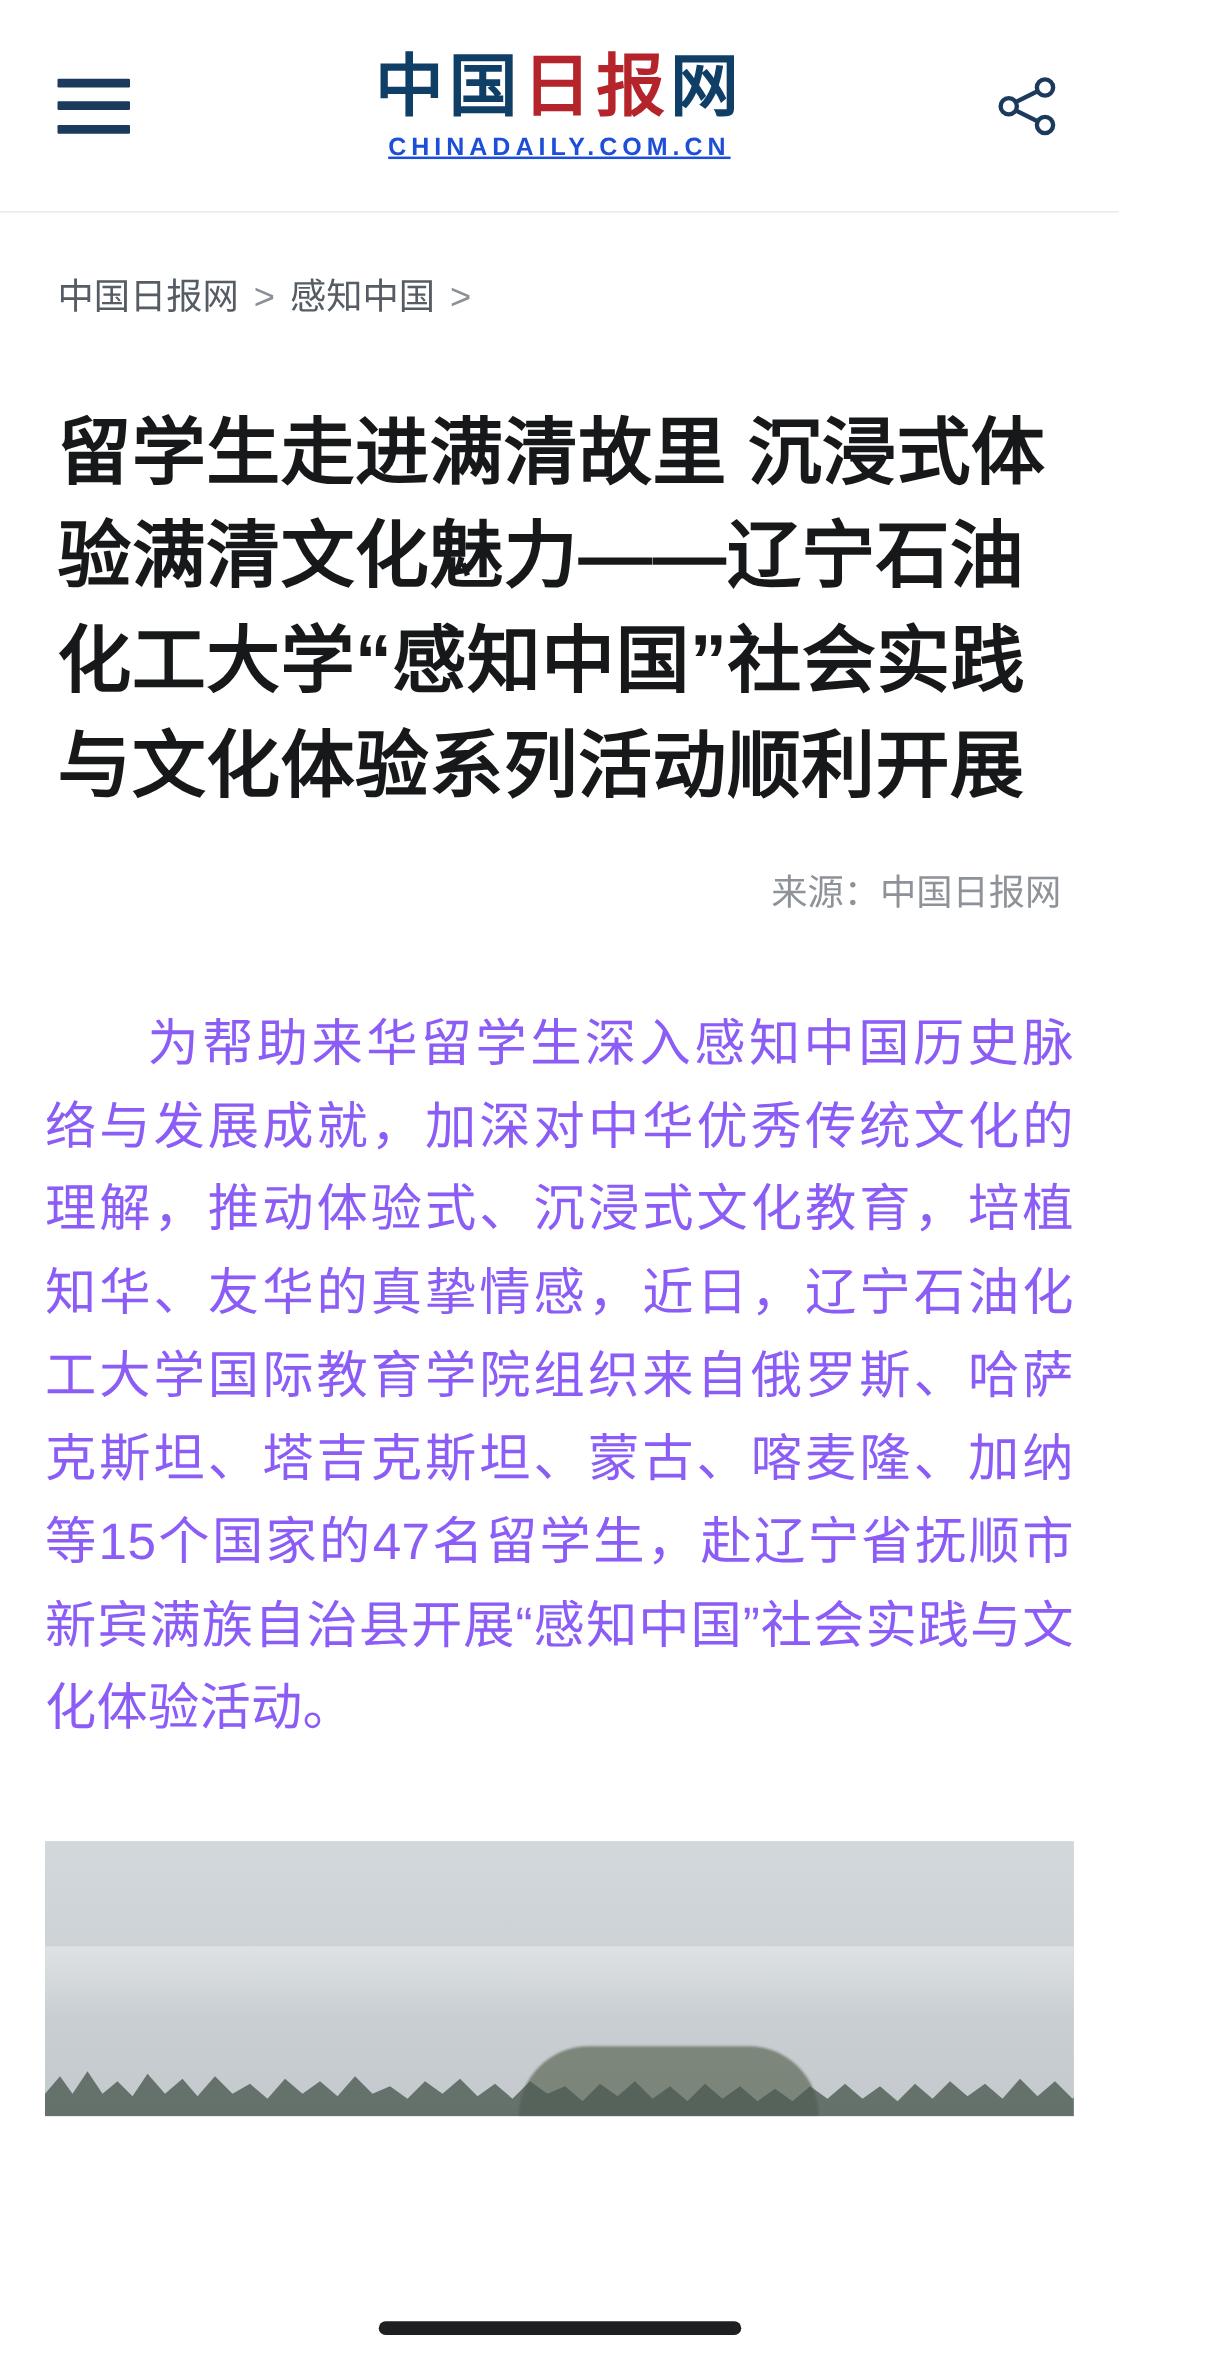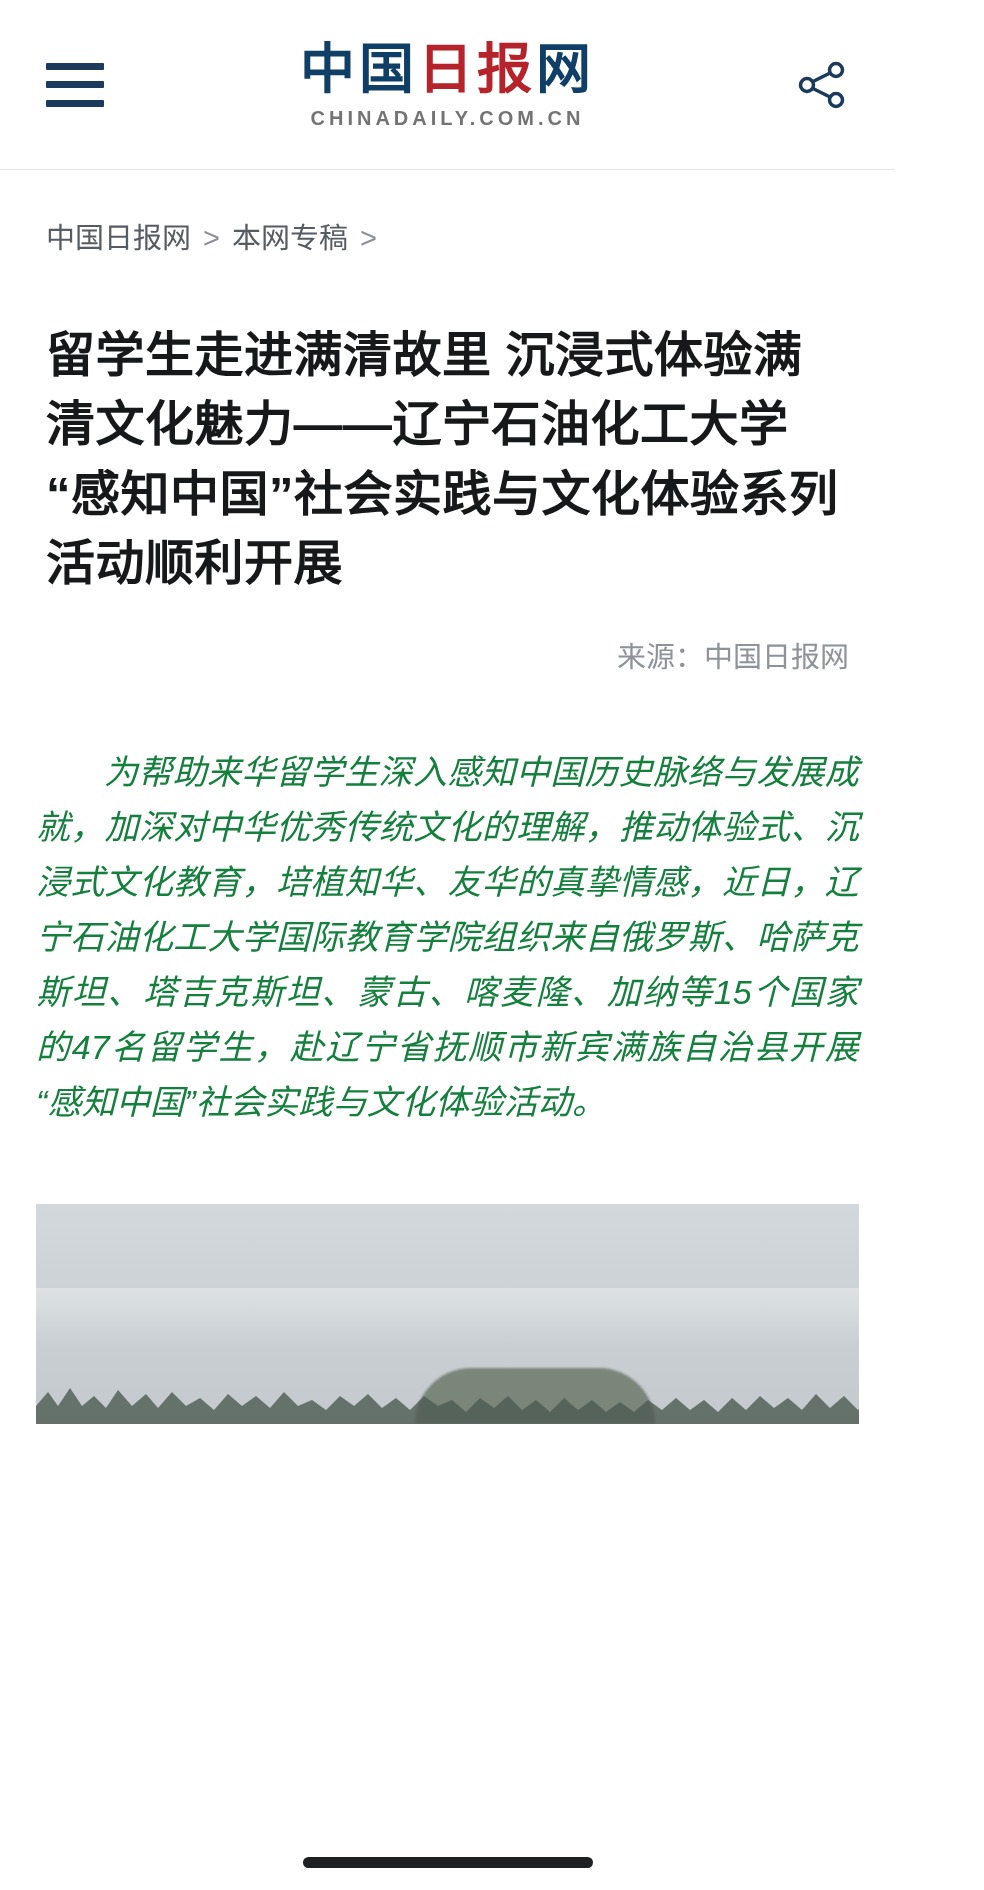--- a/index.html
+++ b/index.html
@@ -62,21 +62,22 @@
     letter-spacing: 4px;
     line-height: 1.1;
     white-space: nowrap;
   }
   .brand-cn .red { color: #b4242a; }
   .brand-en {
     margin-top: 8px;
     font-size: 20px;
     font-weight: 700;
     letter-spacing: 4px;
-    color: #737373;
+    color: #1d4ed8;
+    text-decoration: underline;
   }
 
   .share-icon { width: 54px; height: 54px; cursor: pointer; }
 
   
   .breadcrumb {
     padding: 48px 46px 0 46px;
     font-size: 29px;
     color: #555c63;
     line-height: 1.4;
@@ -91,21 +92,21 @@
     cursor: pointer;
   }
   .breadcrumb .sep {
     color: #8a9096;
     padding: 0 12px;
   }
 
   
   .article-title {
     padding: 62px 46px 0 46px;
-    font-size: 49px;
+    font-size: 59px;
     line-height: 1.42;
     font-weight: 700;
     color: #16181a;
     letter-spacing: 0.5px;
   }
 
   
   .meta {
     padding: 34px 46px 0 46px;
     display: flex;
@@ -116,27 +117,26 @@
     color: #8e9399;
   }
   .meta .source { white-space: nowrap; }
   .meta .date { white-space: nowrap; letter-spacing: 1px; }
 
   
   .article-body {
     padding: 70px 36px 0 36px;
   }
   .article-body p {
-    font-size: 34px;
+    font-size: 41px;
     line-height: 1.62;
-    color: #15803d;
+    color: #8b5cf6;
     text-indent: 2em;
     text-align: justify;
     letter-spacing: 0.2px;
-    font-style: italic;
   }
 
   
   .article-image {
     margin: 74px 36px 0 36px;
     height: 220px;
     overflow: hidden;
     position: relative;
     background: linear-gradient(180deg, #cfd5d8 0%, #c6ccd0 55%, #b9c0c3 100%);
   }
@@ -204,21 +204,21 @@
         <circle cx="41" cy="42" r="6.5" fill="none" stroke="#1b3a5c" stroke-width="3.5"></circle>
         <line x1="18" y1="23.5" x2="35" y2="15" stroke="#1b3a5c" stroke-width="3.5"></line>
         <line x1="18" y1="30.5" x2="35" y2="39" stroke="#1b3a5c" stroke-width="3.5"></line>
       </svg>
     </div>
   </div>
 
   <div class="breadcrumb">
     <a>中国日报网</a>
     <span class="sep">&gt;</span>
-    <a>本网专稿</a>
+    <a>感知中国</a>
     <span class="sep">&gt;</span>
   </div>
 
   <h1 class="article-title">留学生走进满清故里 沉浸式体验满清文化魅力——辽宁石油化工大学“感知中国”社会实践与文化体验系列活动顺利开展</h1>
 
   <div class="meta">
     <div class="source">
       <span>来源：</span><span>中国日报网</span>
     </div>
   </div>

